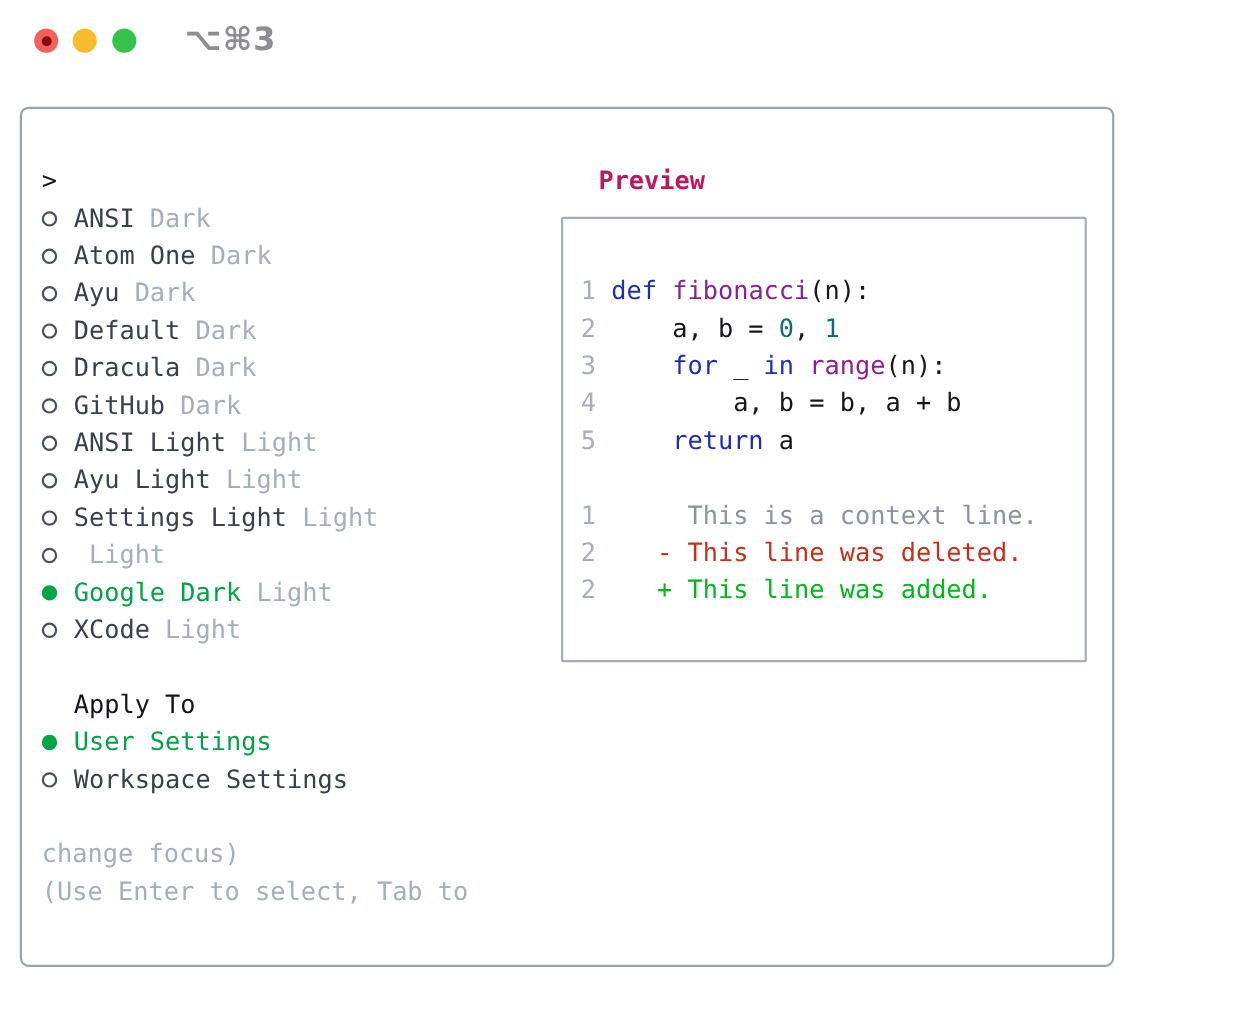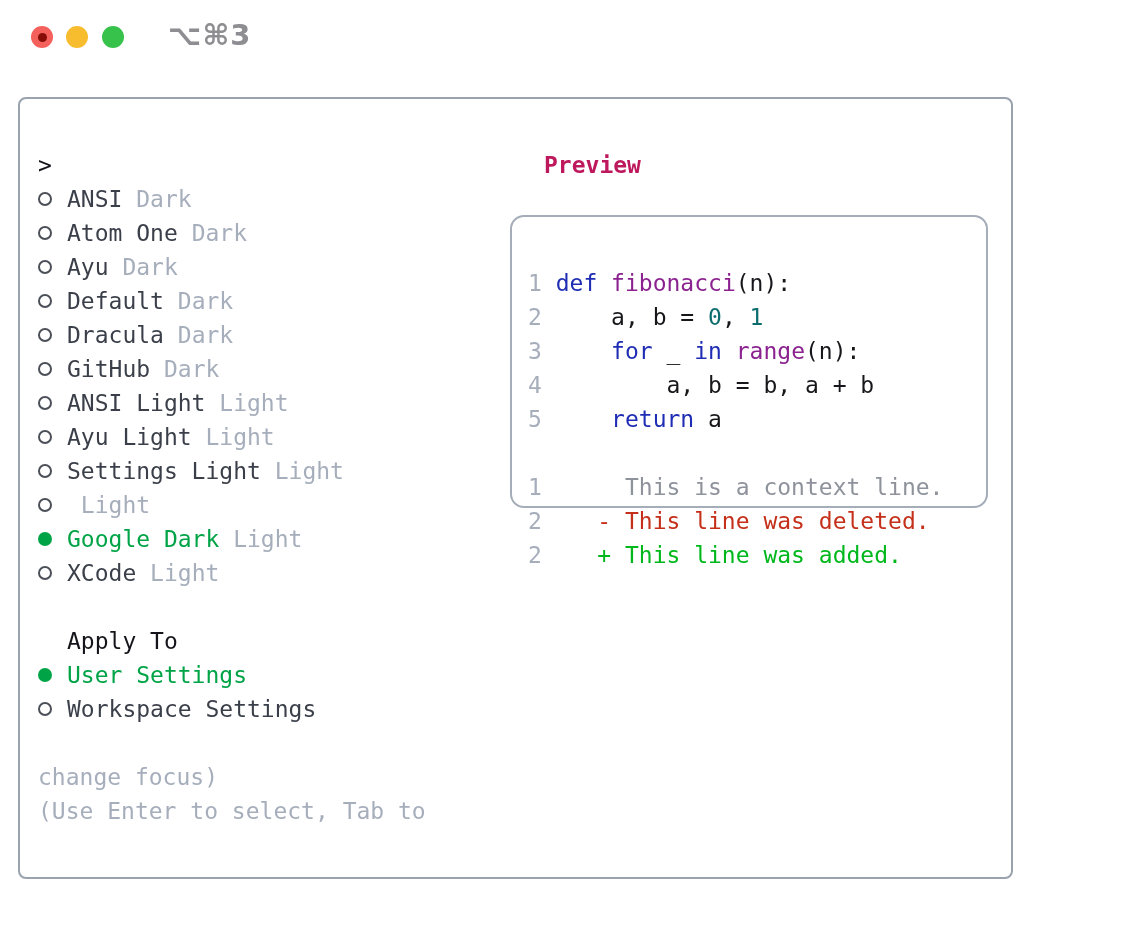--- a/index.html
+++ b/index.html
@@ -67,24 +67,24 @@
   .name.sel { color: var(--accent-green); }
   .variant { color: var(--muted-gray); }
   .help { color: var(--muted-gray); }
   
   .preview-label {
     position: absolute; left: 481px; top: 49px; height: 34px;
     display: flex; align-items: center;
     font-size: 23px; font-weight: bold; color: #be185d; margin-left: 43px;
   }
   .preview-box {
-    position: absolute; left: 490px; top: 116px;
-    width: 478px; height: 293px;
+    position: absolute; left: 490px; top: 98px;
+    width: 478px; height: 405px;
     border: 2px solid var(--preview-border);
-    border-radius: 14px;
+    border-radius: 2px;
     box-sizing: border-box;
     background: #ffffff;
   }
   .plines {
     position: absolute; left: 16px; top: 49px;
     font-size: 23px; line-height: 34px; white-space: pre;
   }
   .pline { height: 34px; }
   .ln    { color: var(--line-number-gray); }
   .kw    { color: var(--keyword-blue); }

